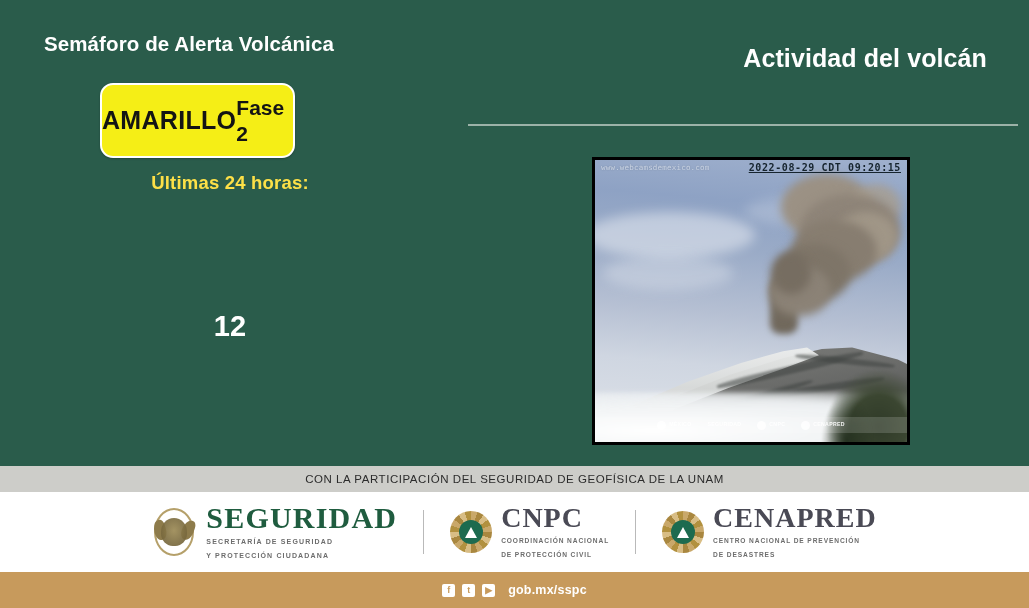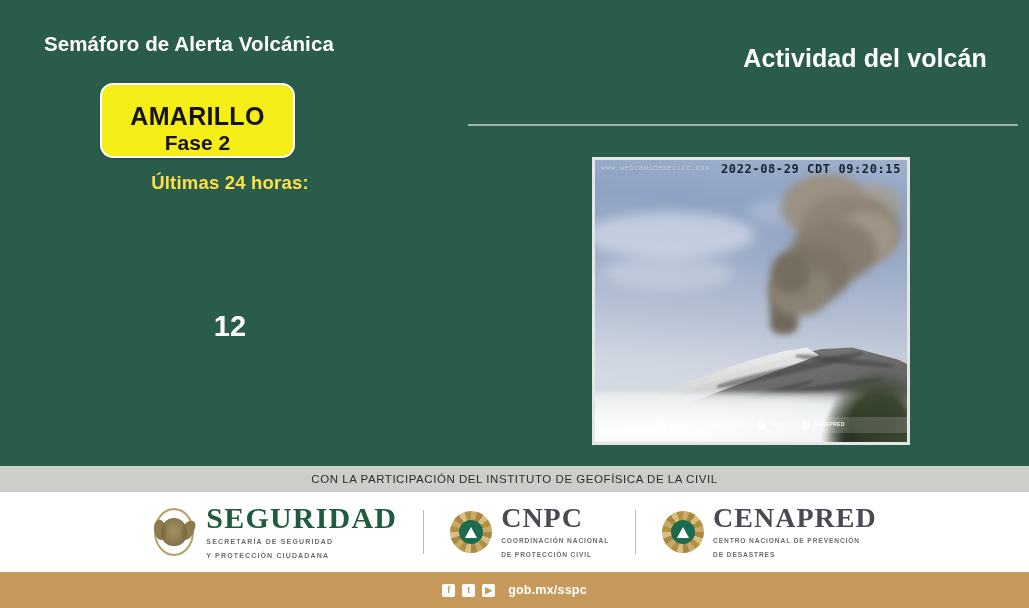--- a/index.html
+++ b/index.html
@@ -17,22 +17,22 @@
     position:absolute; left:44px; top:32px;
     font-size:20.5px; font-weight:bold; color:#ffffff;
     letter-spacing:.1px; white-space:nowrap;
   }
 
   .alert-badge {
     position:absolute; left:100px; top:83px;
     width:195px; height:75px;
     background:#f5ee16; border-radius:13px;
     border:2.5px solid #ffffff;
-    display:flex; flex-direction:column;
-    align-items:center; justify-content:flex-end;
+    display:flex; flex-direction:row;
+    align-items:center; justify-content:space-between;
     box-shadow:0 1px 2px rgba(0,0,0,.25);
   }
   .alert-color {
     font-size:25px; font-weight:bold; color:#141414;
     letter-spacing:.3px; line-height:1.05;
   }
   .alert-phase {
     font-size:21px; font-weight:bold; color:#141414;
     line-height:1.25; margin-top:1px;
   }
@@ -74,21 +74,21 @@
   }
   .fecha {
     position:absolute; right:42px; top:108px;
     font-size:19px; color:#e4e9de; white-space:nowrap;
   }
 
   
   .photo-frame {
     position:absolute; left:132px; top:137px;
     width:318px; height:288px;
-    border:3px solid #e5e5e5;
+    border:3px solid #000000;
     overflow:hidden;
     background:#8fa3c0;
   }
   .sky {
     position:absolute; inset:0;
     background:
       linear-gradient(185deg,#9fb0cd 0%, #8ea2c4 18%, #9aabc7 34%, #b6c0d3 55%, #cfd6e1 72%, #dfe3e9 100%);
   }
   .cloudwisp {
     position:absolute; border-radius:50%;
@@ -159,22 +159,23 @@
 
   .cam-url {
     position:absolute; left:6px; top:3px;
     font-family:"DejaVu Sans Mono", monospace;
     font-size:7.5px; color:#e7ecf3; opacity:.62; letter-spacing:.2px;
     text-shadow:0 0 2px rgba(0,0,0,.35); white-space:nowrap;
   }
   .cam-stamp {
     position:absolute; right:6px; top:2px;
     font-family:"DejaVu Sans Mono", monospace;
-    font-size:12px; font-weight:bold; color:#16242e; letter-spacing:.6px;
+    font-size:10px; font-weight:bold; color:#16242e; letter-spacing:.6px;
     white-space:nowrap;
+    text-decoration:underline;
   }
   .cam-watermark {
     position:absolute; left:0; right:0; bottom:9px; height:16px;
     display:flex; align-items:center; justify-content:center; gap:16px;
     background:rgba(255,255,255,.16);
   }
   .wm-item { display:flex; align-items:center; gap:3px; }
   .wm-dot {
     width:9px; height:9px; border-radius:50%;
     background:rgba(255,255,255,.8);
@@ -361,21 +362,21 @@
         <div class="wm-item">
           <span class="wm-dot"></span>
           <span class="wm-txt">CENAPRED</span>
         </div>
       </div>
     </div>
 
   </div>
 
   <div class="unam-bar">
-    <span class="unam-text">CON LA PARTICIPACIÓN DEL INSTITUTO DE GEOFÍSICA DE LA CIVIL</span>
+    <span class="unam-text">CON LA PARTICIPACIÓN DEL SEGURIDAD DE GEOFÍSICA DE LA UNAM</span>
   </div>
 
   <div class="logo-bar">
 
     <div class="logo-group">
       <span class="eagle">
         <span class="ring"></span>
           <span class="wing wl"></span>
         <span class="wing wr"></span>
           <span class="body"></span>

